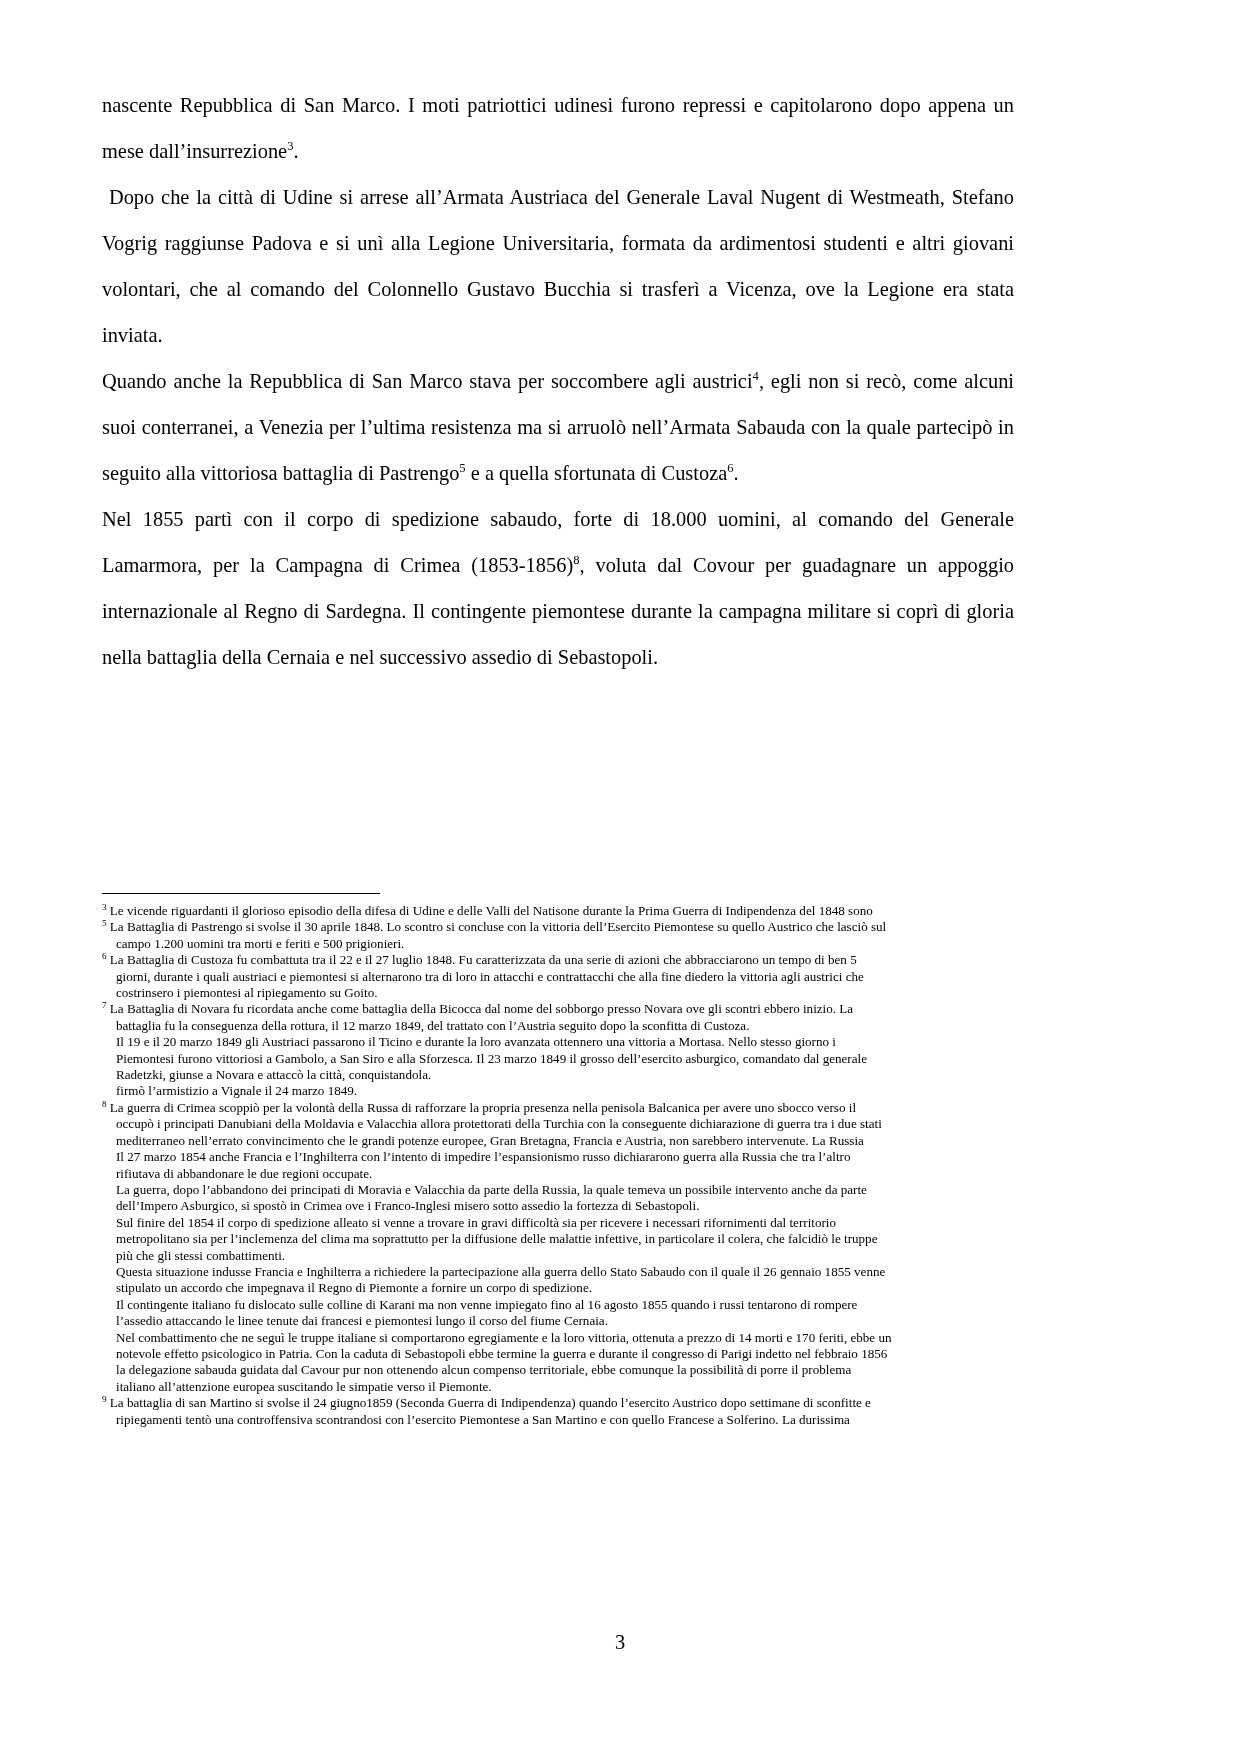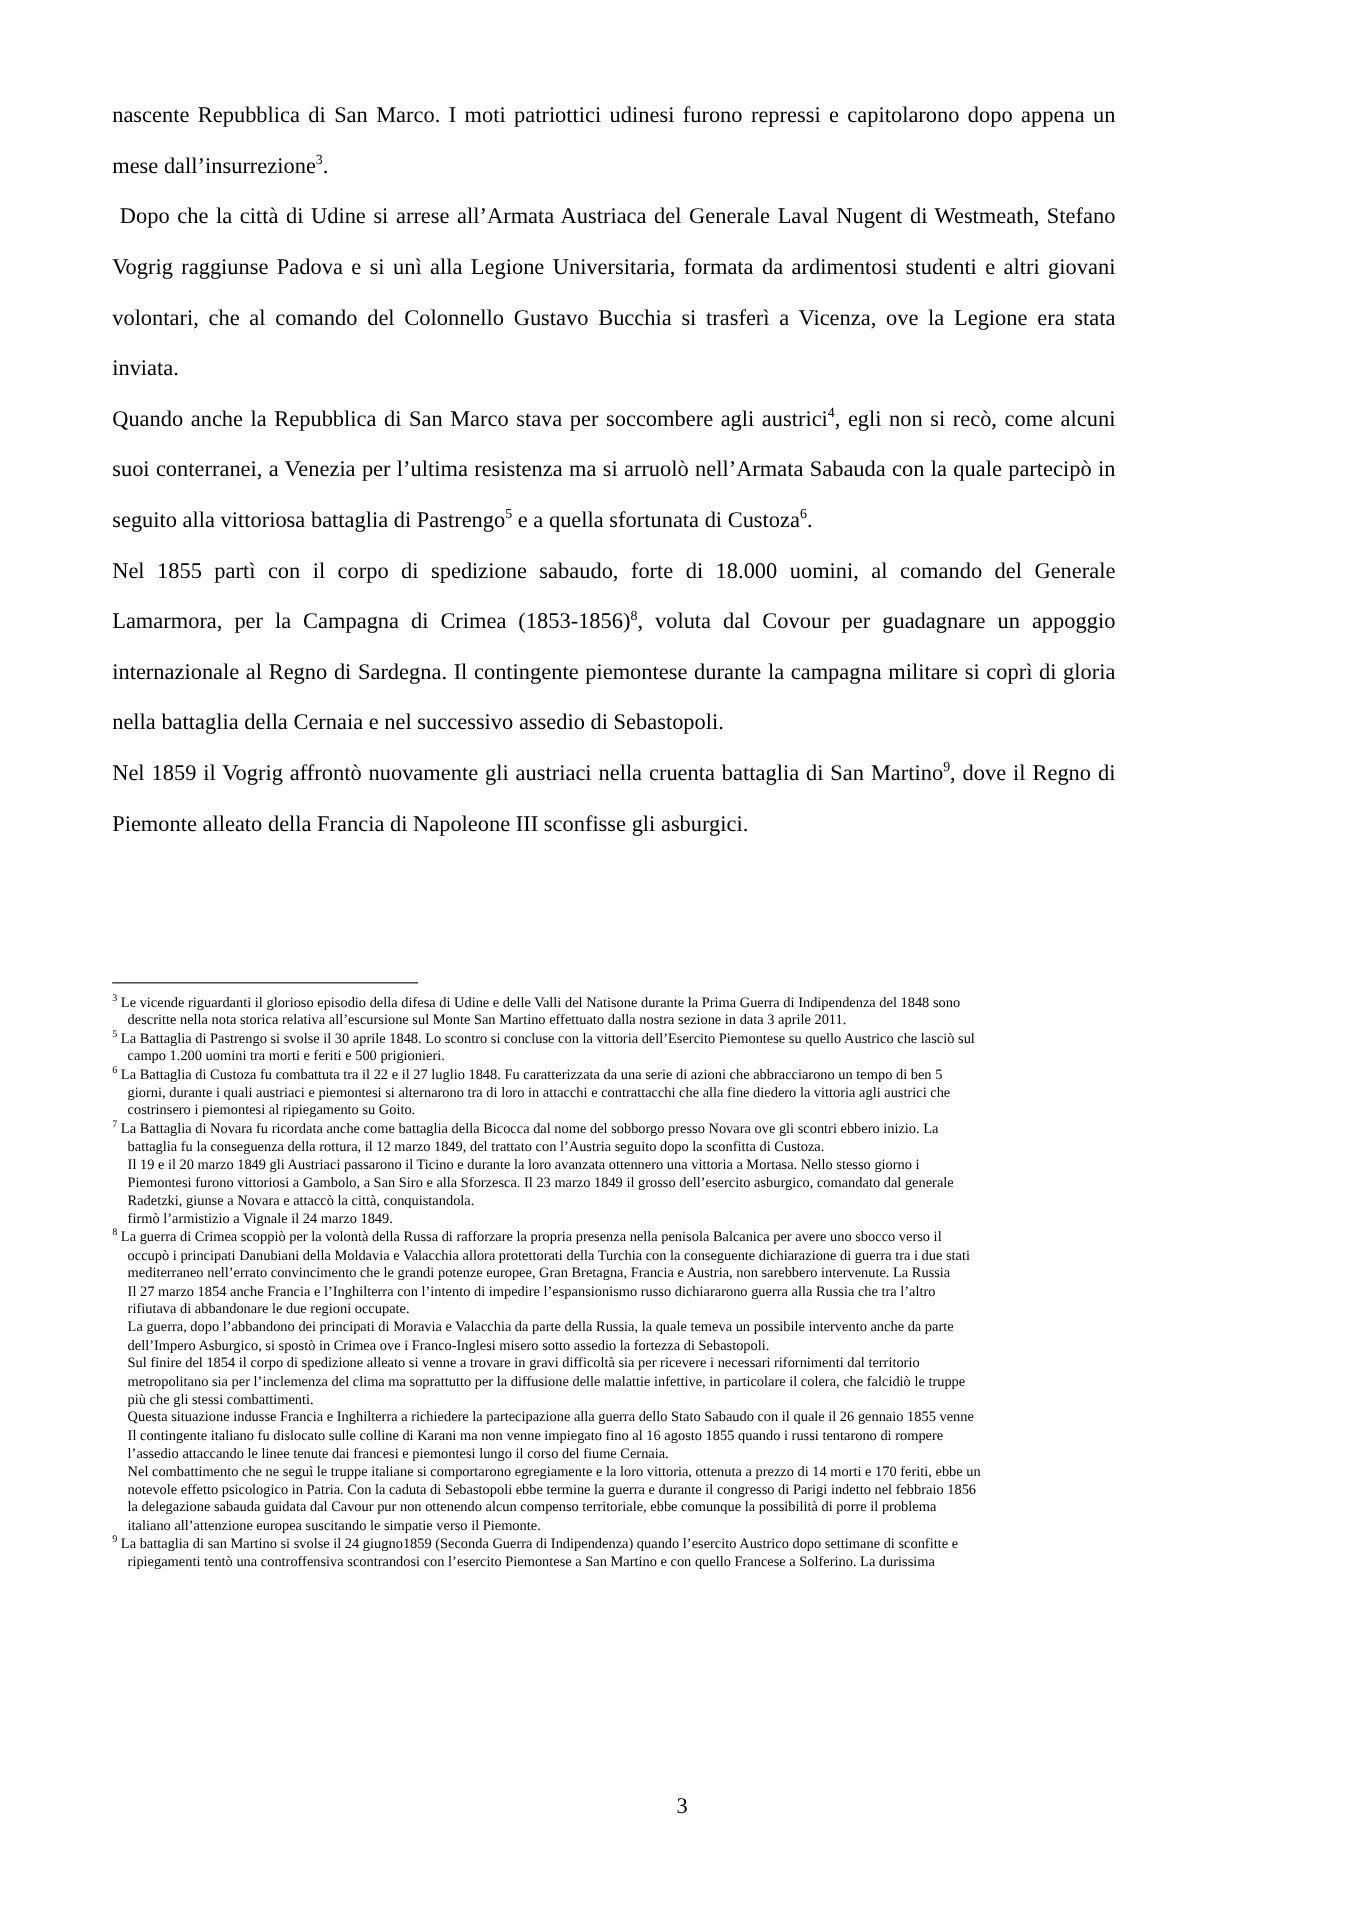--- a/index.html
+++ b/index.html
@@ -94,29 +94,27 @@
 <body>
 
 <div class="page">
 
   <div class="content">
     <div id="body-root">
         <p class="body-par">nascente Repubblica di San Marco. I moti patriottici udinesi furono repressi e capitolarono dopo appena un mese dall’insurrezione<sup>3</sup>.</p>
         <p class="body-par indent-space">Dopo che la città di Udine si arrese all’Armata Austriaca del Generale Laval Nugent di Westmeath, Stefano Vogrig raggiunse Padova e si unì alla Legione Universitaria, formata da ardimentosi studenti e altri giovani volontari, che al comando del Colonnello Gustavo Bucchia si trasferì a Vicenza, ove la Legione era stata inviata.</p>
         <p class="body-par">Quando anche la Repubblica di San Marco stava per soccombere agli austrici<sup>4</sup>, egli non si recò, come alcuni suoi conterranei, a Venezia per l’ultima resistenza ma si arruolò nell’Armata Sabauda con la quale partecipò in seguito alla vittoriosa battaglia di Pastrengo<sup>5</sup> e a quella sfortunata di Custoza<sup>6</sup>.</p>
         <p class="body-par">Nel 1855 partì con il corpo di spedizione sabaudo, forte di 18.000 uomini, al comando del Generale Lamarmora, per la Campagna di Crimea (1853-1856)<sup>8</sup>, voluta dal Covour per guadagnare  un appoggio internazionale al Regno di Sardegna.  Il contingente piemontese durante la campagna militare si coprì di gloria nella battaglia della Cernaia e nel successivo assedio di Sebastopoli.</p>
-        <p class="body-par">Nel 1859 il Vogrig affrontò nuovamente gli austriaci nella cruenta battaglia di San Martino<sup>9</sup>, dove il Regno di Piemonte alleato della Francia di Napoleone III sconfisse gli asburgici.</p>
       </div>
   </div>
 
   <div class="footnotes">
     <div class="fn-rule"></div>
     <div id="footnote-root">
         <p class="fn"><span class="fnum">3</span> Le vicende riguardanti il glorioso episodio della difesa di Udine e delle Valli del Natisone durante la  Prima Guerra di Indipendenza del 1848 sono</p>
-        <p class="fn-cont">descritte nella nota storica relativa all’escursione sul Monte San Martino effettuato dalla nostra sezione in data 3 aprile 2011.</p>
         <p class="fn"><span class="fnum">5</span> La Battaglia di Pastrengo si svolse il 30 aprile 1848. Lo scontro si concluse con la vittoria dell’Esercito Piemontese su quello Austrico che lasciò sul</p>
         <p class="fn-cont">campo 1.200 uomini tra morti e feriti e 500 prigionieri.</p>
         <p class="fn"><span class="fnum">6</span> La Battaglia di Custoza fu combattuta tra il 22 e il 27 luglio 1848. Fu caratterizzata da una serie di azioni che abbracciarono un tempo di ben  5</p>
         <p class="fn-cont">giorni, durante i quali  austriaci e piemontesi si alternarono tra di loro in attacchi e contrattacchi che alla fine diedero la vittoria agli austrici che</p>
         <p class="fn-cont">costrinsero i piemontesi al ripiegamento su Goito.</p>
         <p class="fn"><span class="fnum">7</span> La Battaglia di Novara fu ricordata anche come battaglia della Bicocca dal nome del sobborgo presso Novara ove gli scontri ebbero inizio. La</p>
         <p class="fn-cont">battaglia fu la conseguenza della rottura, il 12 marzo 1849, del trattato con l’Austria seguito dopo la sconfitta di Custoza.</p>
         <p class="fn-cont">Il 19 e il 20 marzo 1849 gli Austriaci passarono il Ticino e durante la loro avanzata ottennero una vittoria a Mortasa. Nello stesso giorno i</p>
         <p class="fn-cont">Piemontesi furono vittoriosi a Gambolo, a San Siro e alla Sforzesca.  Il 23  marzo 1849 il grosso dell’esercito asburgico, comandato dal generale</p>
         <p class="fn-cont">Radetzki, giunse a Novara e attaccò la città, conquistandola.</p>
@@ -125,20 +123,21 @@
         <p class="fn-cont">occupò i principati Danubiani della Moldavia e Valacchia allora protettorati della Turchia con la conseguente dichiarazione di guerra tra i due stati</p>
         <p class="fn-cont">mediterraneo nell’errato convincimento che le grandi potenze europee, Gran Bretagna, Francia e Austria, non sarebbero intervenute.  La Russia</p>
         <p class="fn-cont">Il 27 marzo 1854 anche Francia e l’Inghilterra con l’intento di impedire l’espansionismo russo dichiararono guerra alla Russia che tra l’altro</p>
         <p class="fn-cont">rifiutava di abbandonare le due regioni occupate.</p>
         <p class="fn-cont">La guerra, dopo l’abbandono dei principati di Moravia e Valacchia da parte della Russia, la quale temeva un possibile intervento anche da parte</p>
         <p class="fn-cont">dell’Impero Asburgico, si spostò in Crimea ove i Franco-Inglesi misero sotto assedio la fortezza di Sebastopoli.</p>
         <p class="fn-cont">Sul finire del 1854 il corpo di spedizione alleato si venne a trovare in gravi difficoltà sia per ricevere i necessari rifornimenti dal territorio</p>
         <p class="fn-cont">metropolitano sia per l’inclemenza del clima ma soprattutto per la diffusione delle malattie infettive, in particolare il colera, che falcidiò le truppe</p>
         <p class="fn-cont">più che gli stessi combattimenti.</p>
         <p class="fn-cont">Questa situazione indusse Francia e Inghilterra a richiedere la partecipazione alla guerra dello Stato Sabaudo con il quale il 26 gennaio 1855 venne</p>
+        <p class="fn-cont">stipulato un accordo che impegnava il Regno di Piemonte a fornire un corpo di spedizione.</p>
         <p class="fn-cont">Il contingente italiano fu dislocato sulle colline di Karani ma non venne impiegato fino al 16 agosto 1855 quando i russi tentarono di rompere</p>
         <p class="fn-cont">l’assedio attaccando le linee tenute dai francesi e piemontesi lungo il corso del fiume Cernaia.</p>
         <p class="fn-cont">Nel combattimento che ne seguì le truppe italiane si comportarono egregiamente e la loro vittoria, ottenuta a prezzo di 14 morti e 170 feriti, ebbe un</p>
         <p class="fn-cont">notevole effetto psicologico in Patria.  Con la caduta di Sebastopoli ebbe termine la guerra e durante il congresso di Parigi indetto nel febbraio 1856</p>
         <p class="fn-cont">la delegazione sabauda guidata dal Cavour pur non ottenendo alcun compenso territoriale, ebbe comunque la possibilità di porre il problema</p>
         <p class="fn-cont">italiano all’attenzione europea suscitando le simpatie verso il Piemonte.</p>
         <p class="fn"><span class="fnum">9</span> La battaglia di san Martino si svolse il 24 giugno1859 (Seconda Guerra di Indipendenza) quando l’esercito Austrico dopo settimane di sconfitte e</p>
         <p class="fn-cont">ripiegamenti tentò una controffensiva scontrandosi con l’esercito Piemontese a San Martino e con quello Francese a Solferino. La durissima</p>
       </div>
   </div>

